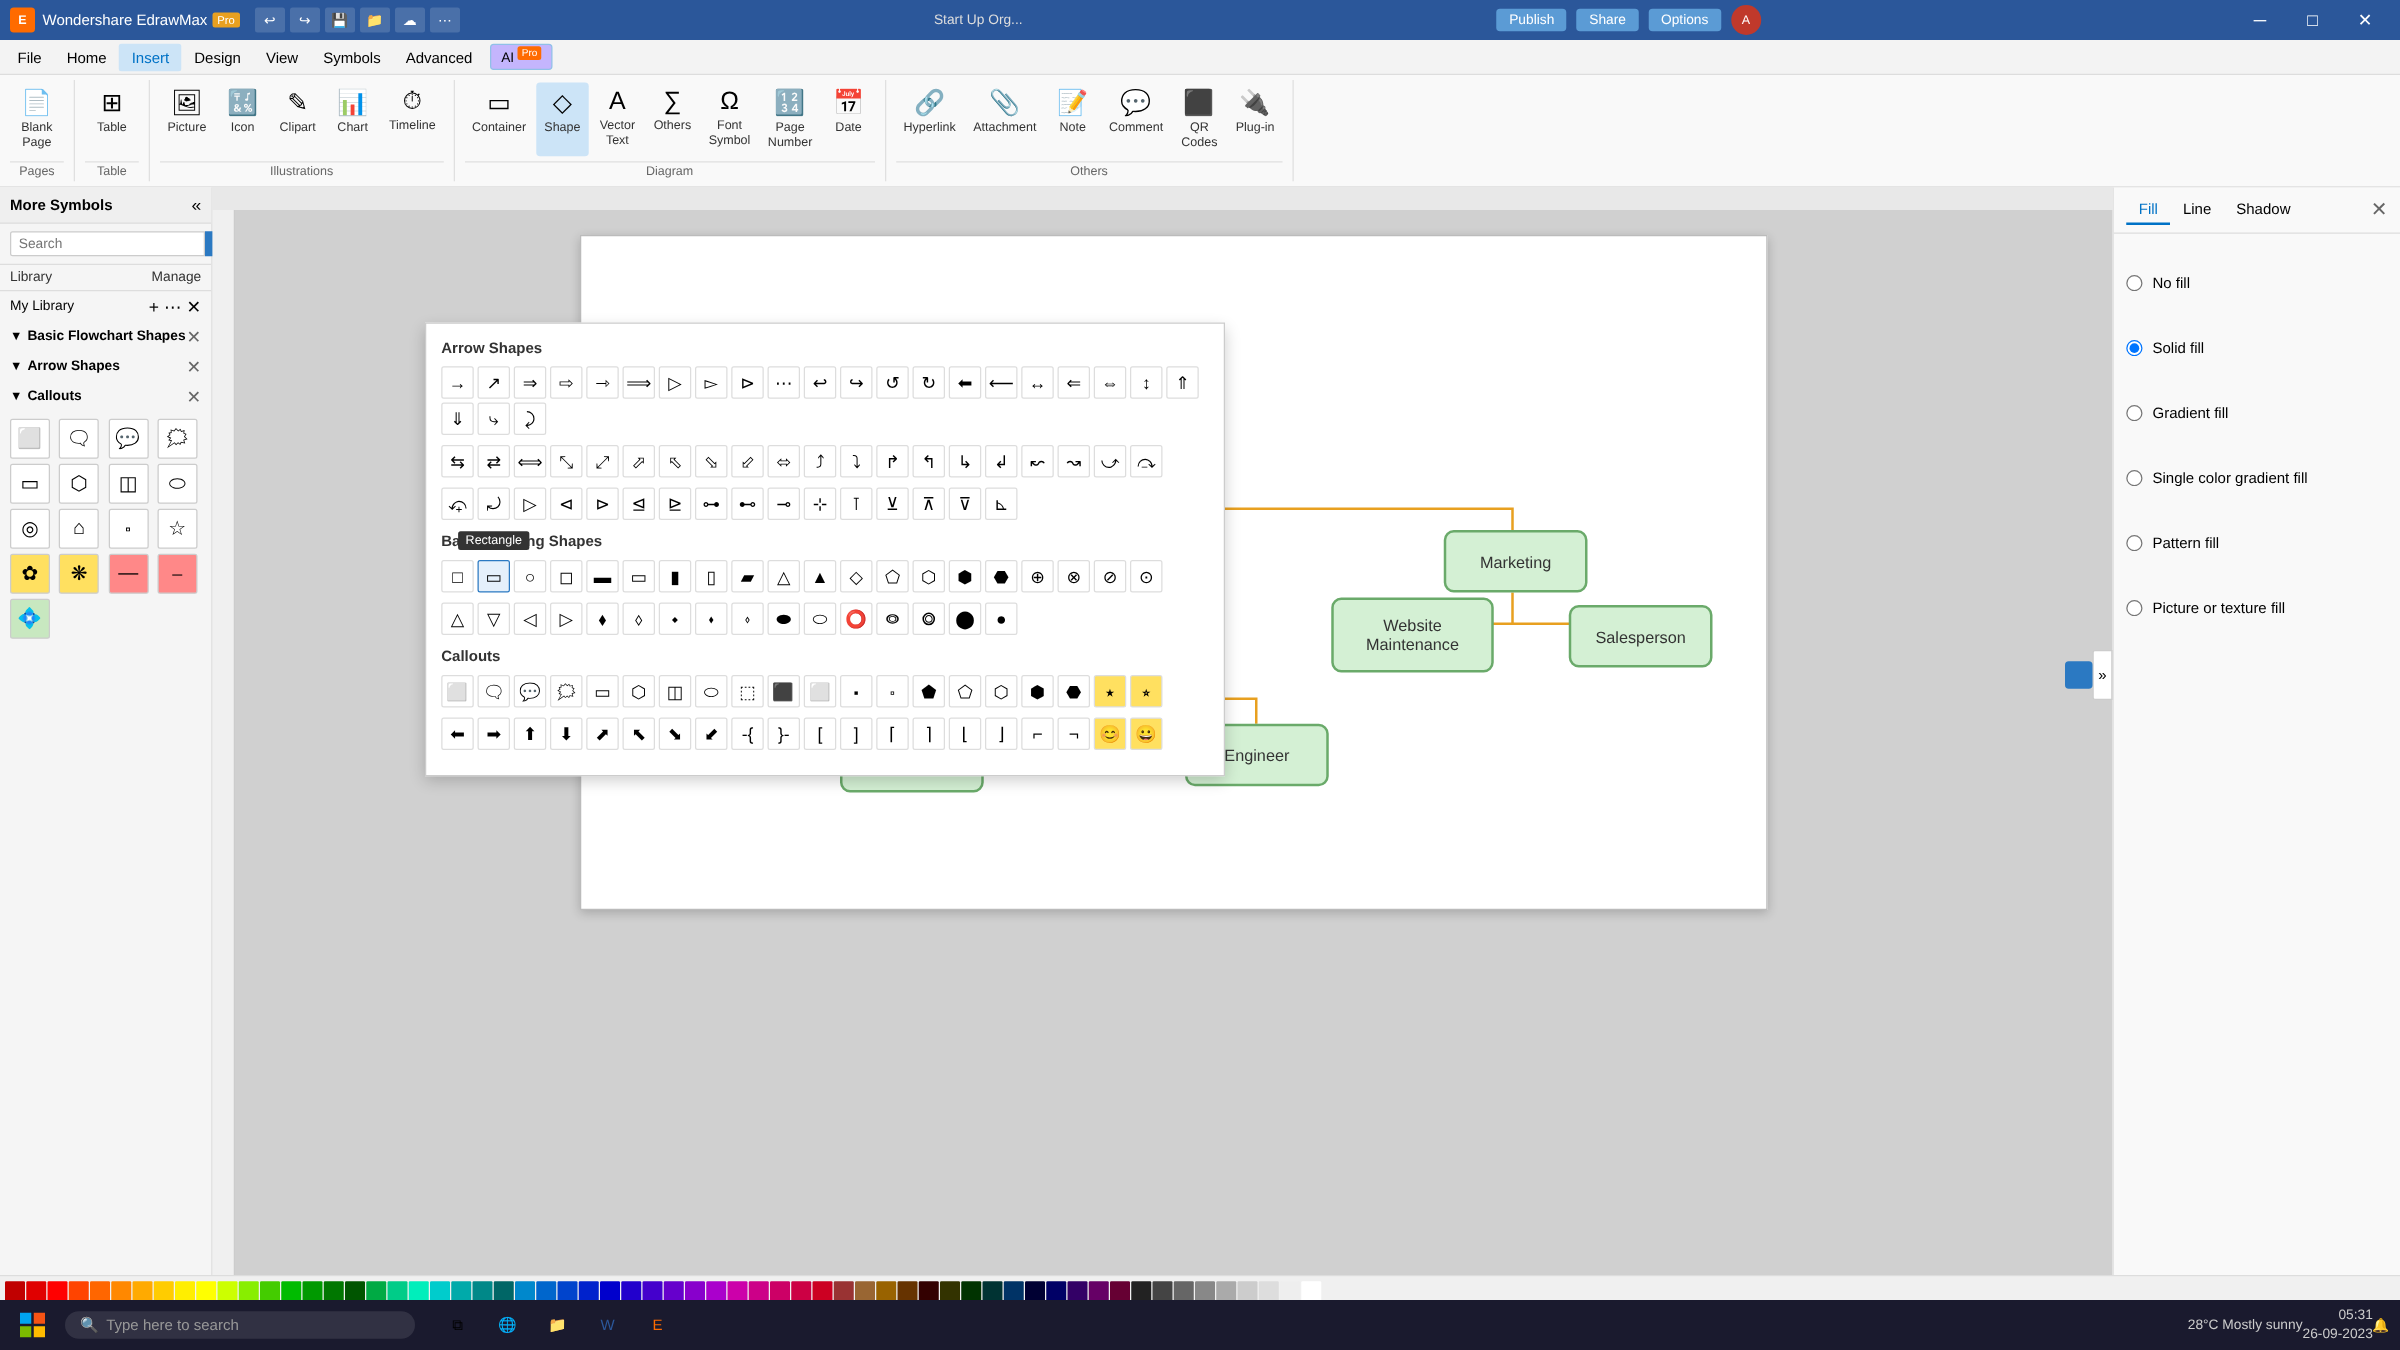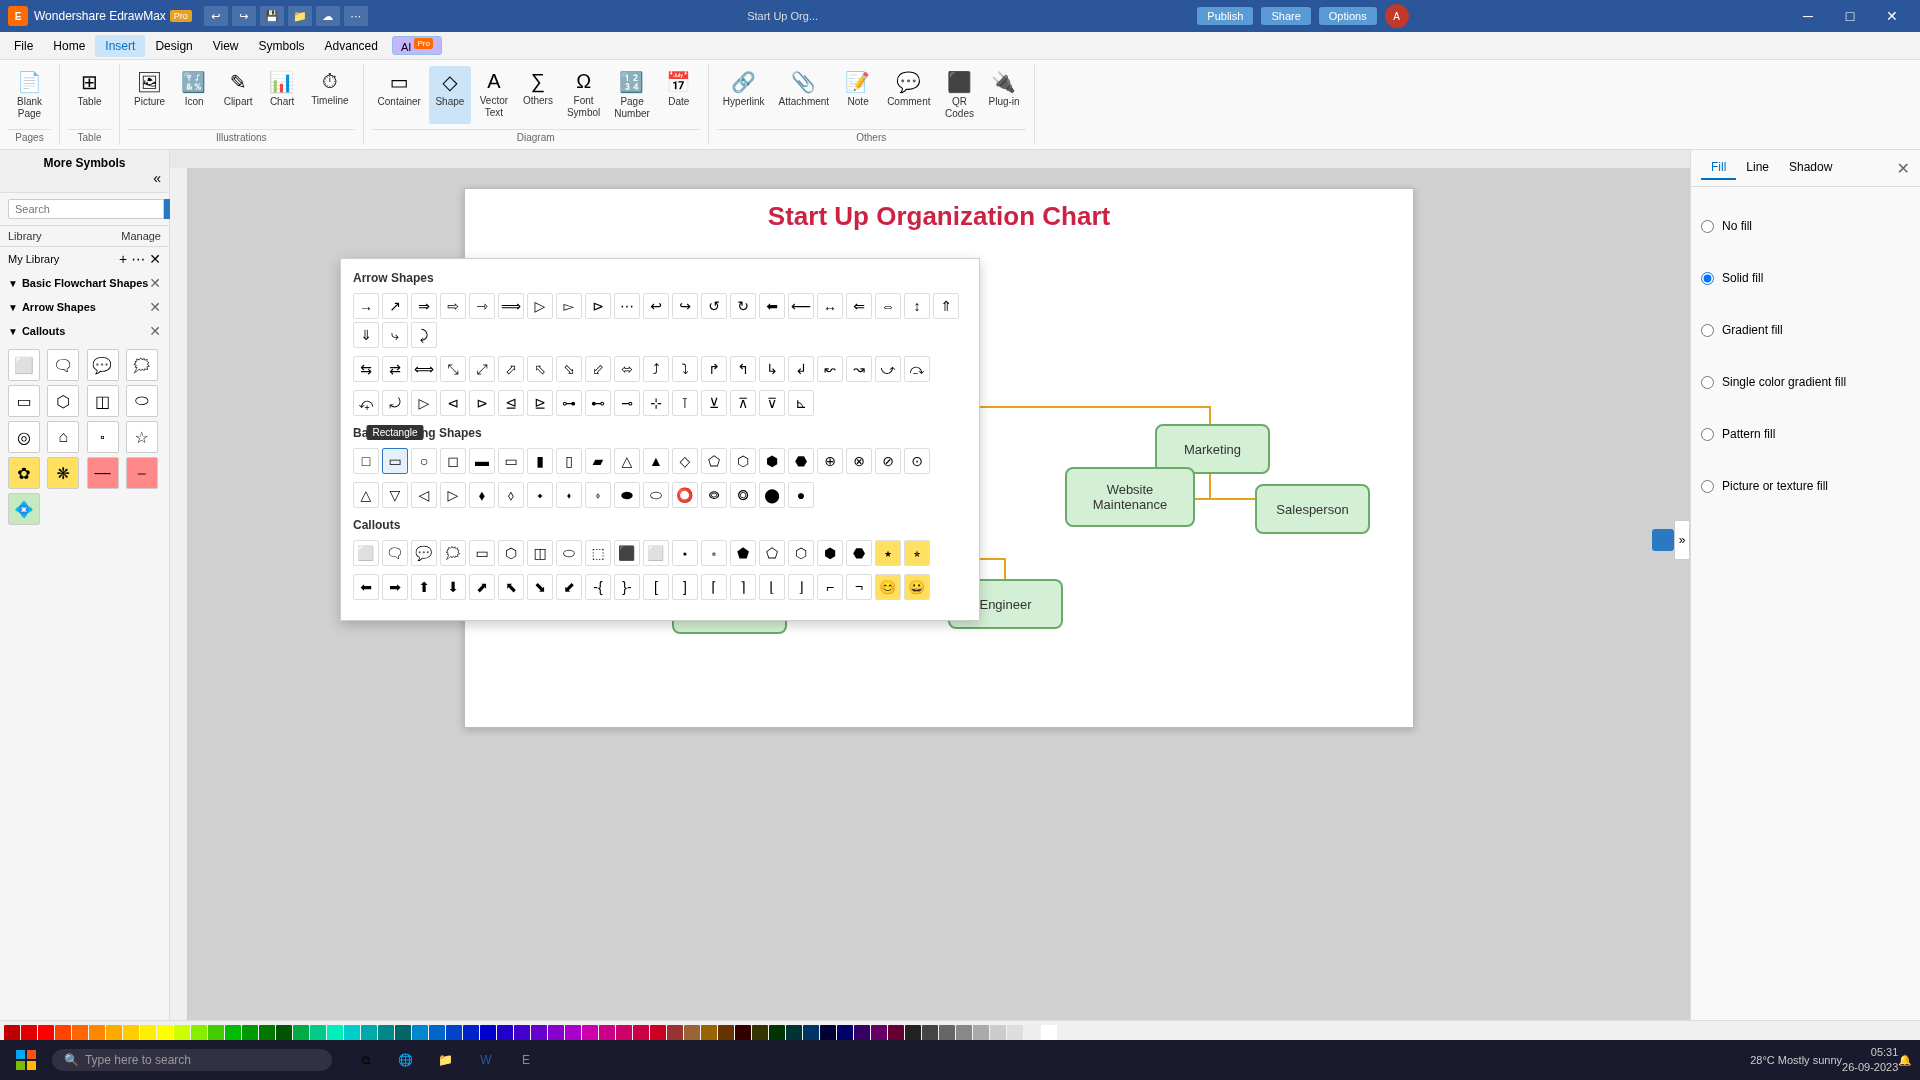--- a/index.html
+++ b/index.html
@@ -89,21 +89,20 @@
       border-right: 1px solid #ddd;
       display: flex;
       flex-direction: column;
     }
     #left-panel-header {
       display: flex;
       align-items: center;
       padding: 6px 8px;
       border-bottom: 1px solid #ddd;
       background: #efefef;
-      flex-direction: column;
     }
     #left-panel-header .panel-title { font-size: 12px; font-weight: 600; flex: 1; }
     .search-bar { display: flex; padding: 6px 8px; border-bottom: 1px solid #ddd; }
     .search-bar input { flex: 1; border: 1px solid #ccc; border-radius: 2px 0 0 2px; padding: 3px 6px; font-size: 11px; outline: none; }
     .search-bar button { background: #2b79c2; color: white; border: none; padding: 3px 8px; border-radius: 0 2px 2px 0; font-size: 11px; cursor: pointer; }
     #library-section { padding: 4px 8px; display: flex; justify-content: space-between; border-bottom: 1px solid #ddd; }
     .lib-btn { font-size: 11px; cursor: pointer; color: #333; }
     .section-header { display: flex; align-items: center; padding: 4px 8px; cursor: pointer; }
     .section-header .caret { margin-right: 4px; font-size: 10px; }
     .section-header .sec-title { font-size: 11px; font-weight: 600; flex: 1; }
@@ -397,23 +396,20 @@
     </div>
   </div>
 
   <div id="canvas-area">
 
     <div id="ruler-left"></div>
     <div id="canvas-container">
 
       <div id="canvas" class="grid-canvas" style="width: 950px; height: 540px;">
 
-        <div style="position:absolute;top:12px;left:0;right:0;text-align:center;">
-          <span style="font-size:26px;font-weight:bold;color:#cc2244;">Start Up Organization Chart</span>
-        </div>
 
         <svg style="position:absolute;top:0;left:0;width:100%;height:100%;pointer-events:none;">
 
           <path d="M 230 175 L 230 218 L 115 218 L 115 235" stroke="#e8a020" stroke-width="2" fill="none"></path>
 
           <path d="M 340 175 L 340 218 L 745 218 L 745 235" stroke="#e8a020" stroke-width="2" fill="none"></path>
 
           <path d="M 285 175 L 285 260 L 440 260 L 440 280" stroke="#e8a020" stroke-width="2" fill="none"></path>
 
           <path d="M 115 285 L 115 300" stroke="#e8a020" stroke-width="2" fill="none"></path>
@@ -428,21 +424,21 @@
         <div class="org-box ceo" style="left:230px;top:120px;width:110px;height:50px;">CEO</div>
 
         <div class="org-box" style="left:60px;top:235px;width:110px;height:50px;">Finance</div>
 
         <div class="org-box" style="left:690px;top:235px;width:115px;height:50px;">Marketing</div>
 
         <div class="org-box" style="left:55px;top:300px;width:115px;height:50px;">Accountant</div>
 
         <div class="org-box" style="left:382px;top:280px;width:115px;height:50px;">Production</div>
 
-        <div class="org-box" style="left:600px;top:278px;width:130px;height:60px;">Website<br>Maintenance</div>
+        <div class="org-box" style="left:600px;top:289px;width:130px;height:60px;">Website<br>Maintenance</div>
 
         <div class="org-box" style="left:790px;top:295px;width:115px;height:50px;">Salesperson</div>
 
         <div class="org-box" style="left:207px;top:390px;width:115px;height:55px;">Assembly<br>Line</div>
 
         <div class="org-box" style="left:483px;top:390px;width:115px;height:50px;">Engineer</div>
 
       </div>
     </div>
 

